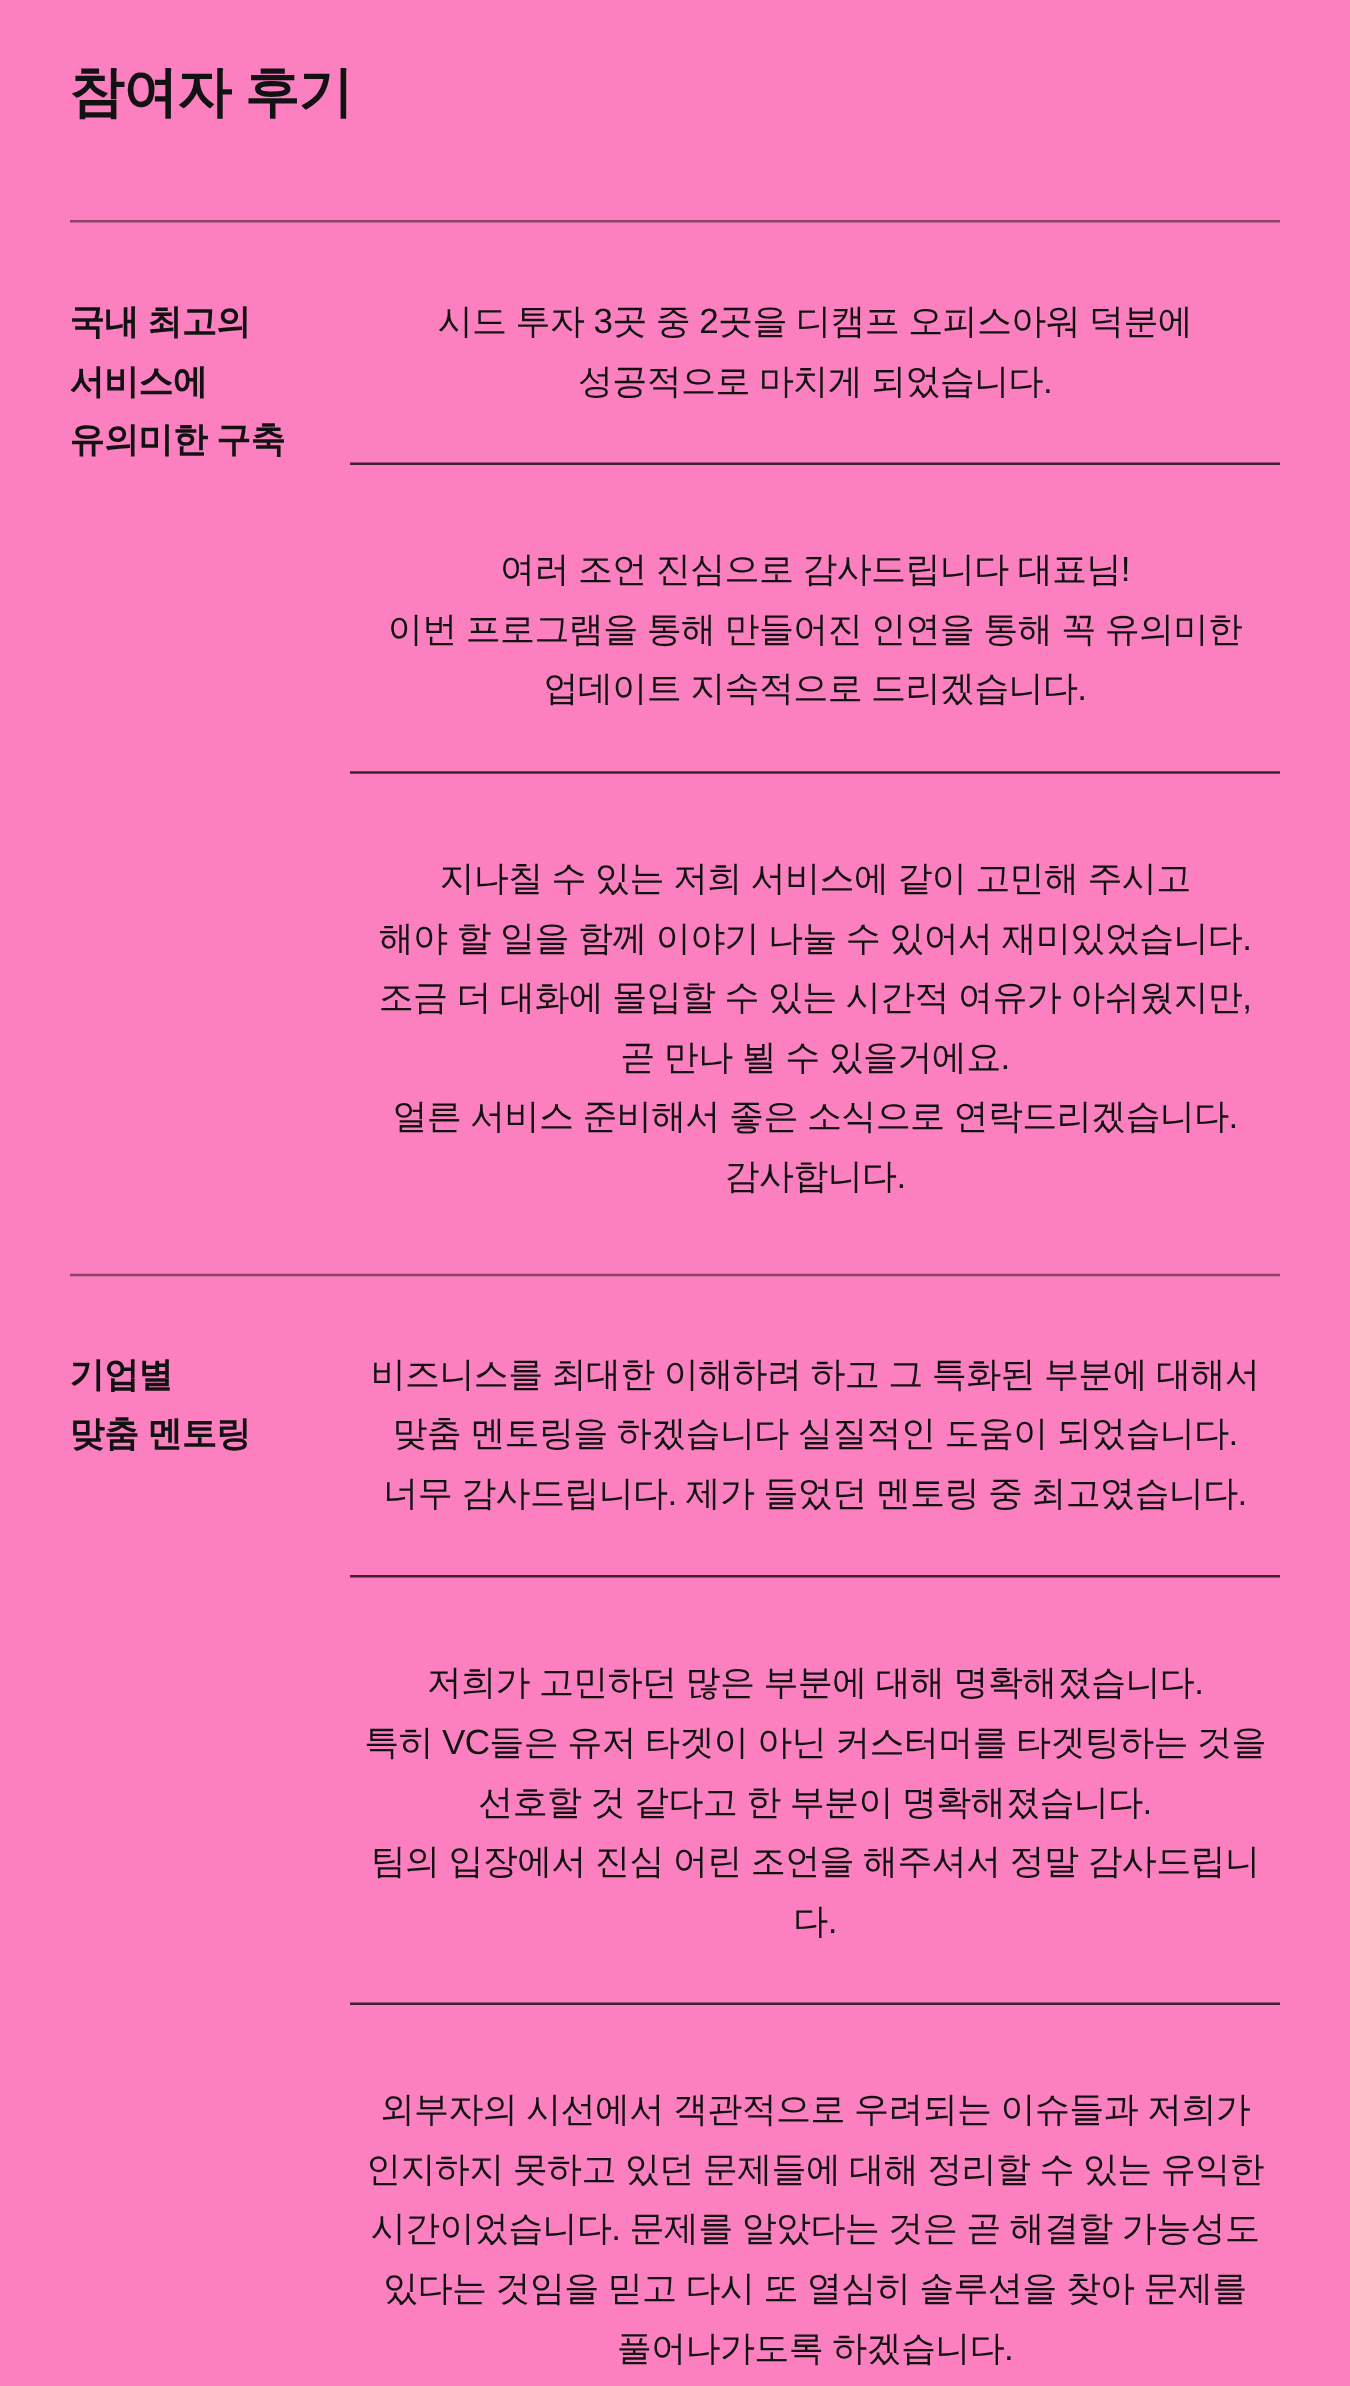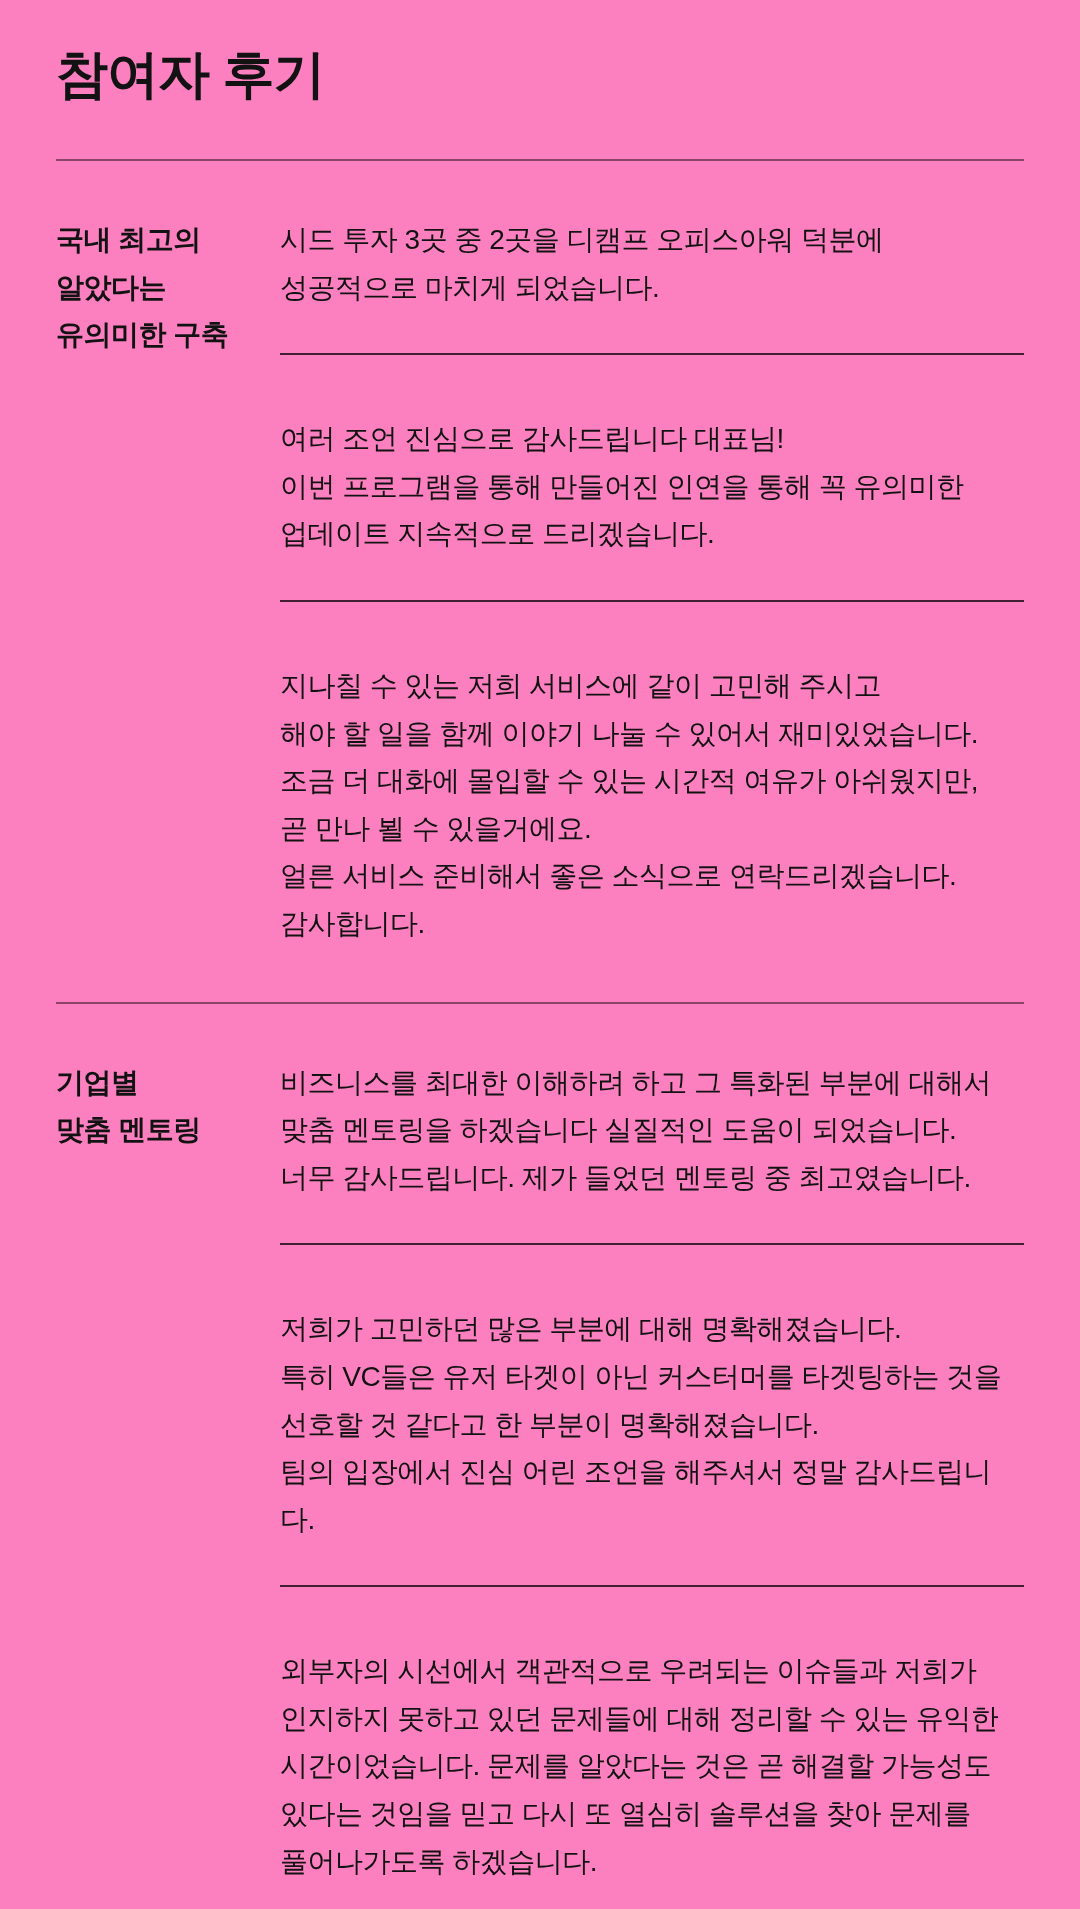--- a/index.html
+++ b/index.html
@@ -16,22 +16,22 @@
     letter-spacing: -0.5px;
     -webkit-font-smoothing: antialiased;
   }
   .page {
     box-sizing: border-box;
     width: 100%;
     height: 100%;
     padding: 46px 56px 0 56px;
   }
   .page-title {
-    margin: 0 0 57px 0;
-    font-size: 52px;
+    margin: 0 0 74px 0;
+    font-size: 44px;
     line-height: 56px;
     font-weight: 800;
     letter-spacing: -1px;
   }
   hr.full {
     border: none;
     border-top: 2px solid var(--divider-soft, rgba(25,8,18,0.5));
     margin: 0;
   }
   section.review-section {
@@ -40,20 +40,21 @@
     padding: 55px 0 54px 0;
   }
   .section-label {
     font-size: 28px;
     line-height: 1.7;
     font-weight: 700;
     padding-right: 16px;
   }
   .section-content {
     min-width: 0;
+    text-align: center;
   }
   p.testimonial {
     margin: 0;
     font-size: 28px;
     line-height: 1.7;
     font-weight: 400;
     white-space: pre-line;
   }
   hr.inner {
     border: none;
@@ -64,21 +65,21 @@
 </head>
 <body>
 
 <div class="page">
   <h1 class="page-title">참여자 후기</h1>
   <hr class="full">
   <div id="sections">
       <section class="review-section">
         <div class="section-label">
           <div>국내 최고의</div>
-          <div>알았다는</div>
+          <div>서비스에</div>
           <div>유의미한 구축</div>
         </div>
         <div class="section-content">
           <p class="testimonial">시드 투자 3곳 중 2곳을 디캠프 오피스아워 덕분에
 성공적으로 마치게 되었습니다.</p>
           <hr class="inner">
           <p class="testimonial">여러 조언 진심으로 감사드립니다 대표님!
 이번 프로그램을 통해 만들어진 인연을 통해 꼭 유의미한
 업데이트 지속적으로 드리겠습니다.</p>
           <hr class="inner">

